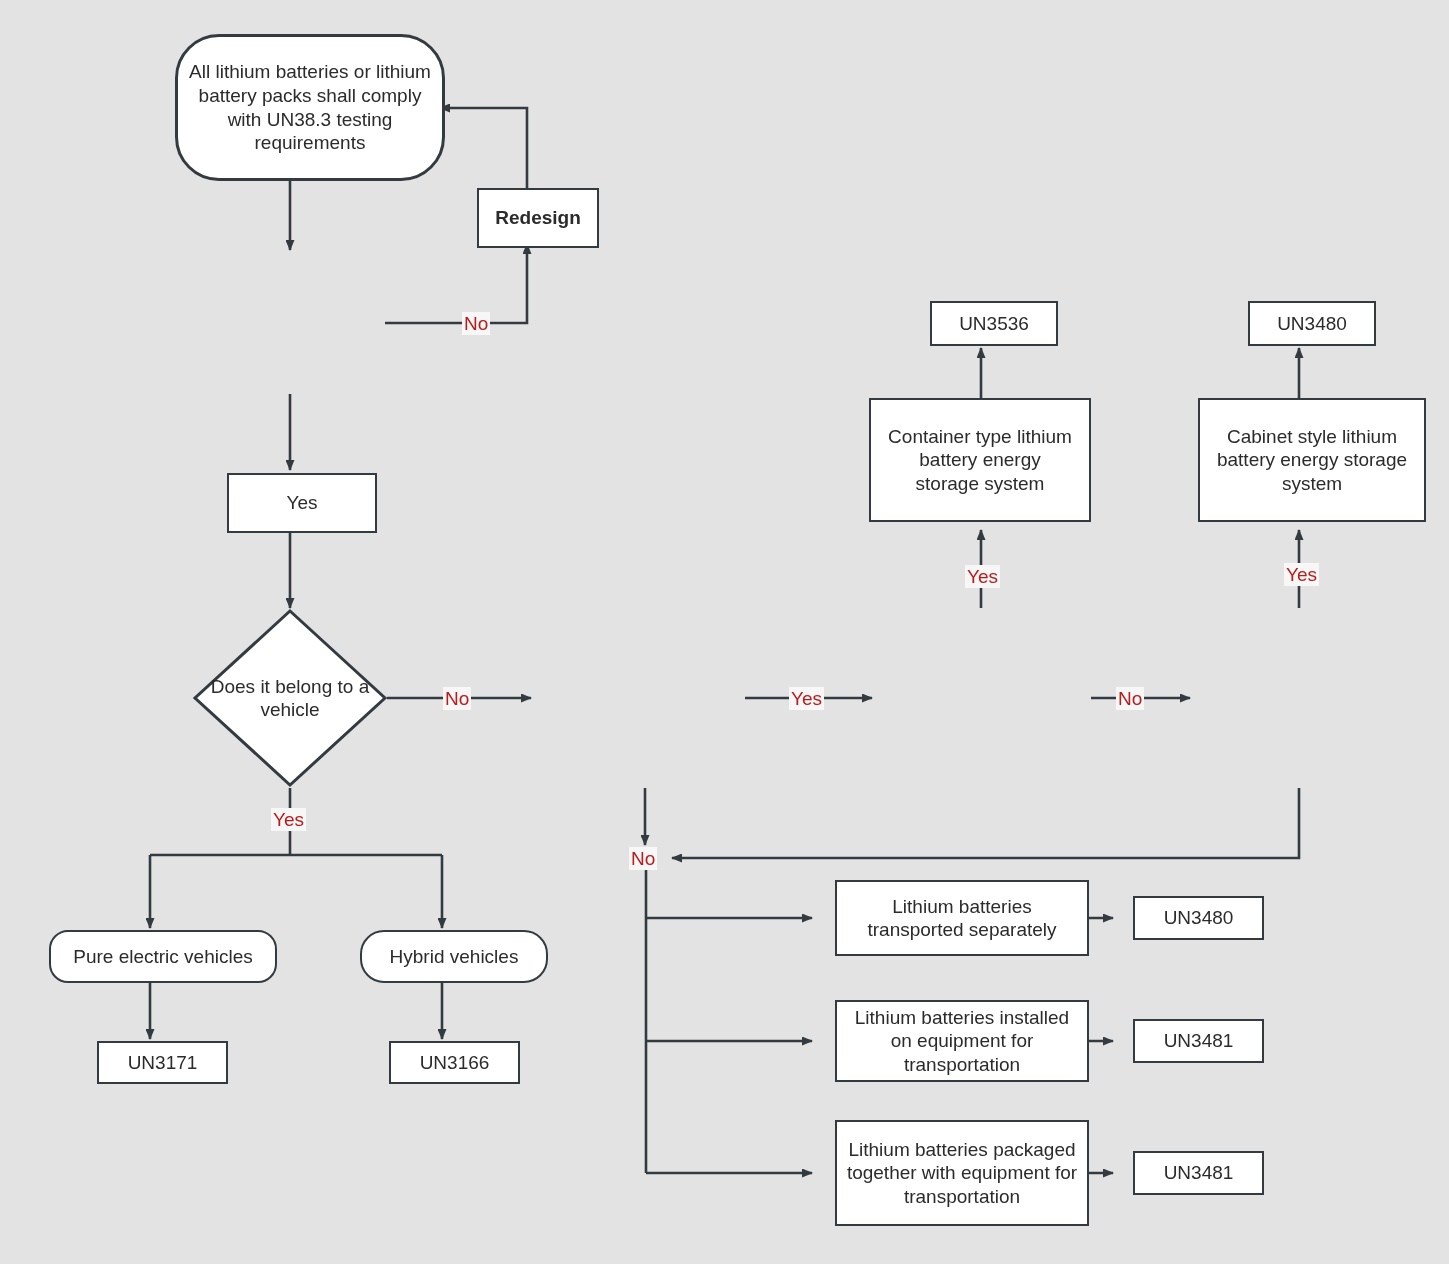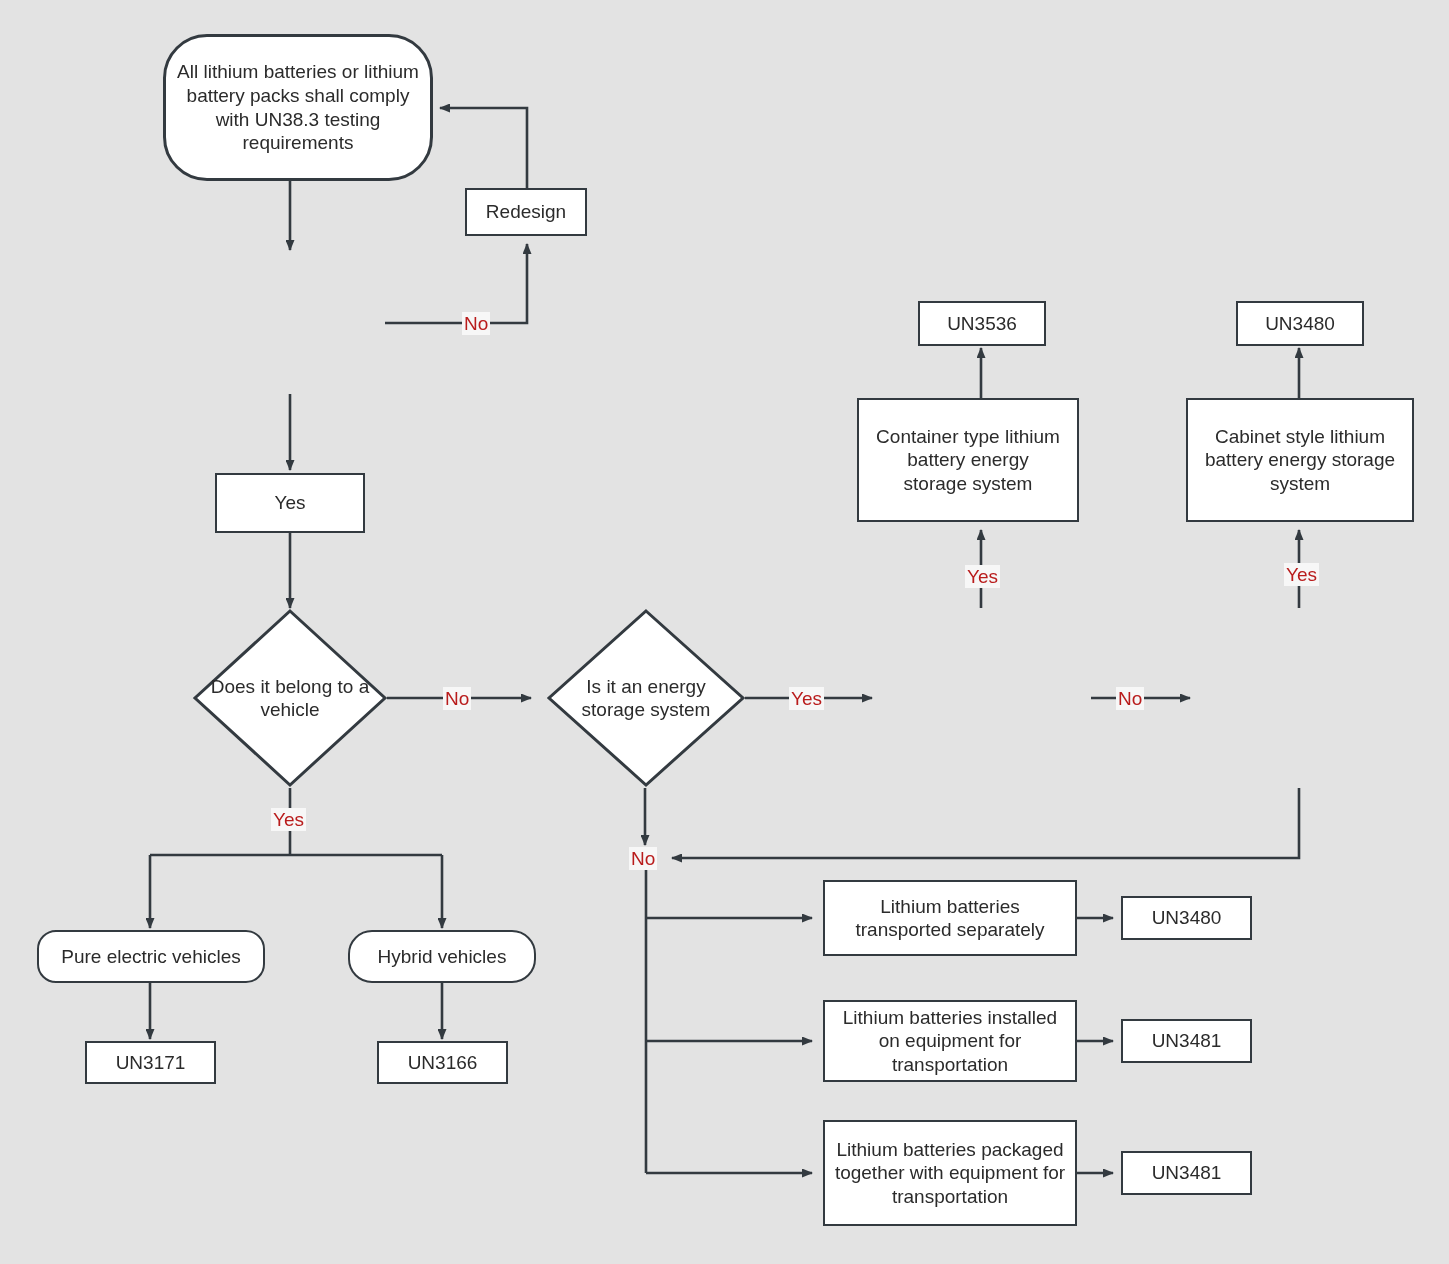--- a/index.html
+++ b/index.html
@@ -32,20 +32,21 @@
     align-items: center;
     justify-content: center;
     text-align: center;
     background: #ffffff;
     border: 2.5px solid #333a40;
     color: #2b2b2b;
     font-size: 19px;
     line-height: 1.22;
     padding: 2px 6px;
     z-index: 3;
+    margin-left: 12px;
   }
   .node.terminal {
     border-radius: 44px;
     border-width: 3px;
     line-height: 1.26;
   }
   .diamond-wrap {
     position: absolute;
     z-index: 3;
   }
@@ -136,46 +137,40 @@
       <path d="M646,1173 L812,1173" marker-end="url(#ah)"></path>
 
       <path d="M1077,918 L1113,918" marker-end="url(#ah)"></path>
       <path d="M1077,1041 L1113,1041" marker-end="url(#ah)"></path>
       <path d="M1077,1173 L1113,1173" marker-end="url(#ah)"></path>
     </g>
   </svg>
 
   <div class="node terminal" style="left:163px; top:34px; width:270px; height:147px;">All lithium batteries or lithium battery packs shall comply with UN38.3 testing requirements</div>
 
-  <div class="node" style="left:465px; top:188px; width:122px; height:48px;">Redesign</div>
+  <div class="node" style="left:465px; top:188px; width:122px; height:60px;font-weight:bold;">Redesign</div>
 
 
   <div class="node" style="left:215px; top:473px; width:150px; height:60px;">Yes</div>
 
   <div class="diamond-wrap" style="left:192px; top:608px; width:196px; height:180px;">
     <svg width="196" height="180" viewBox="0 0 196 180">
       <polygon points="98,3 193,90 98,177 3,90" fill="#ffffff" stroke="#333a40" stroke-width="3"></polygon>
     </svg>
     <div class="diamond-label">Does it belong to a vehicle</div>
   </div>
 
   <div class="node" style="left:37px; top:930px; width:228px; height:53px;border-radius:19px;">Pure electric vehicles</div>
 
   <div class="node" style="left:348px; top:930px; width:188px; height:53px;border-radius:24px;">Hybrid vehicles</div>
 
   <div class="node" style="left:85px; top:1041px; width:131px; height:43px;">UN3171</div>
 
   <div class="node" style="left:377px; top:1041px; width:131px; height:43px;">UN3166</div>
 
-  <div class="diamond-wrap" style="left:546px; top:608px; width:200px; height:180px;">
-    <svg width="200" height="180" viewBox="0 0 200 180">
-      <polygon points="100,3 197,90 100,177 3,90" fill="#ffffff" stroke="#333a40" stroke-width="3"></polygon>
-    </svg>
-    <div class="diamond-label">Is it an energy storage system</div>
-  </div>
 
 
 
   <div class="node" style="left:857px; top:398px; width:222px; height:124px; padding:8px 16px;">Container type lithium battery energy storage system</div>
 
   <div class="node" style="left:1186px; top:398px; width:228px; height:124px; padding:0 12px;">Cabinet style lithium battery energy storage system</div>
 
   <div class="node" style="left:918px; top:301px; width:128px; height:45px;">UN3536</div>
 
   <div class="node" style="left:1236px; top:301px; width:128px; height:45px;">UN3480</div>

